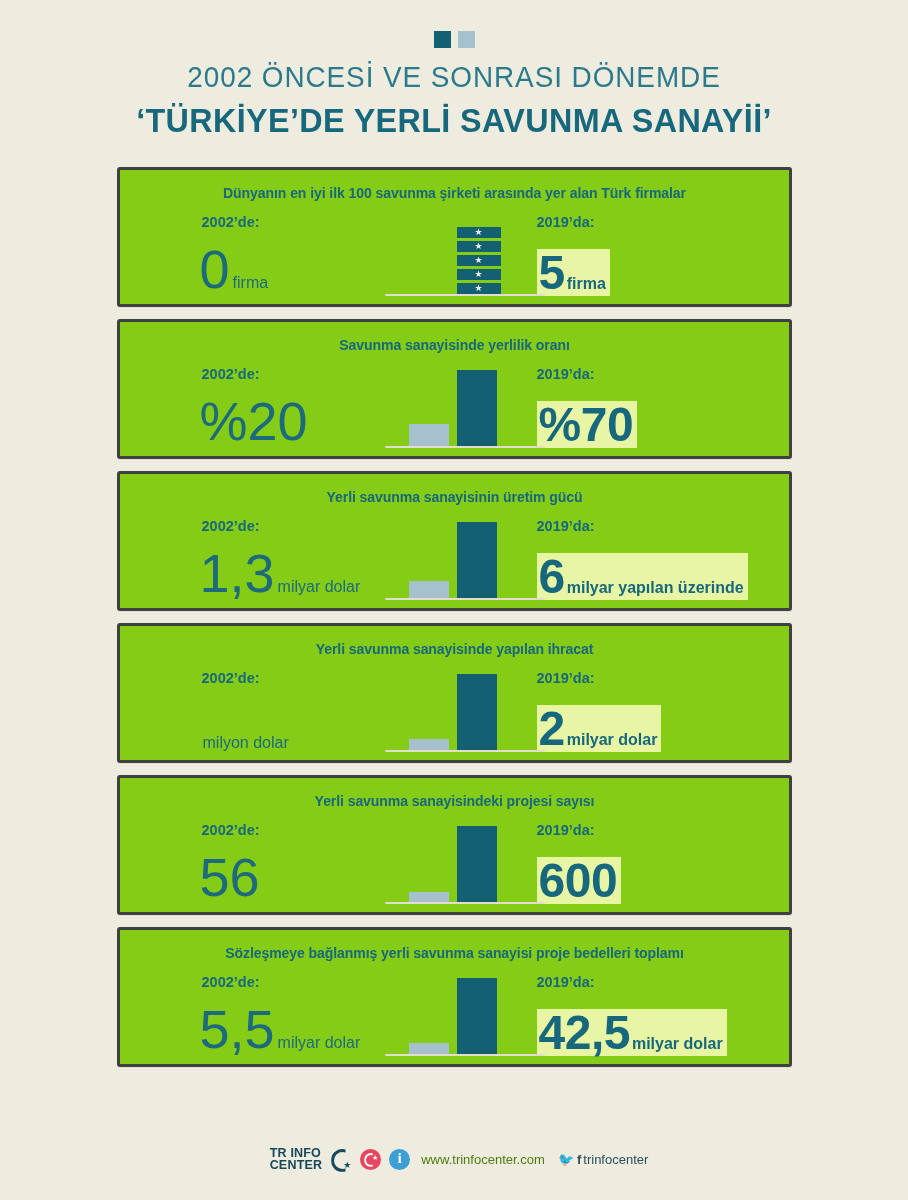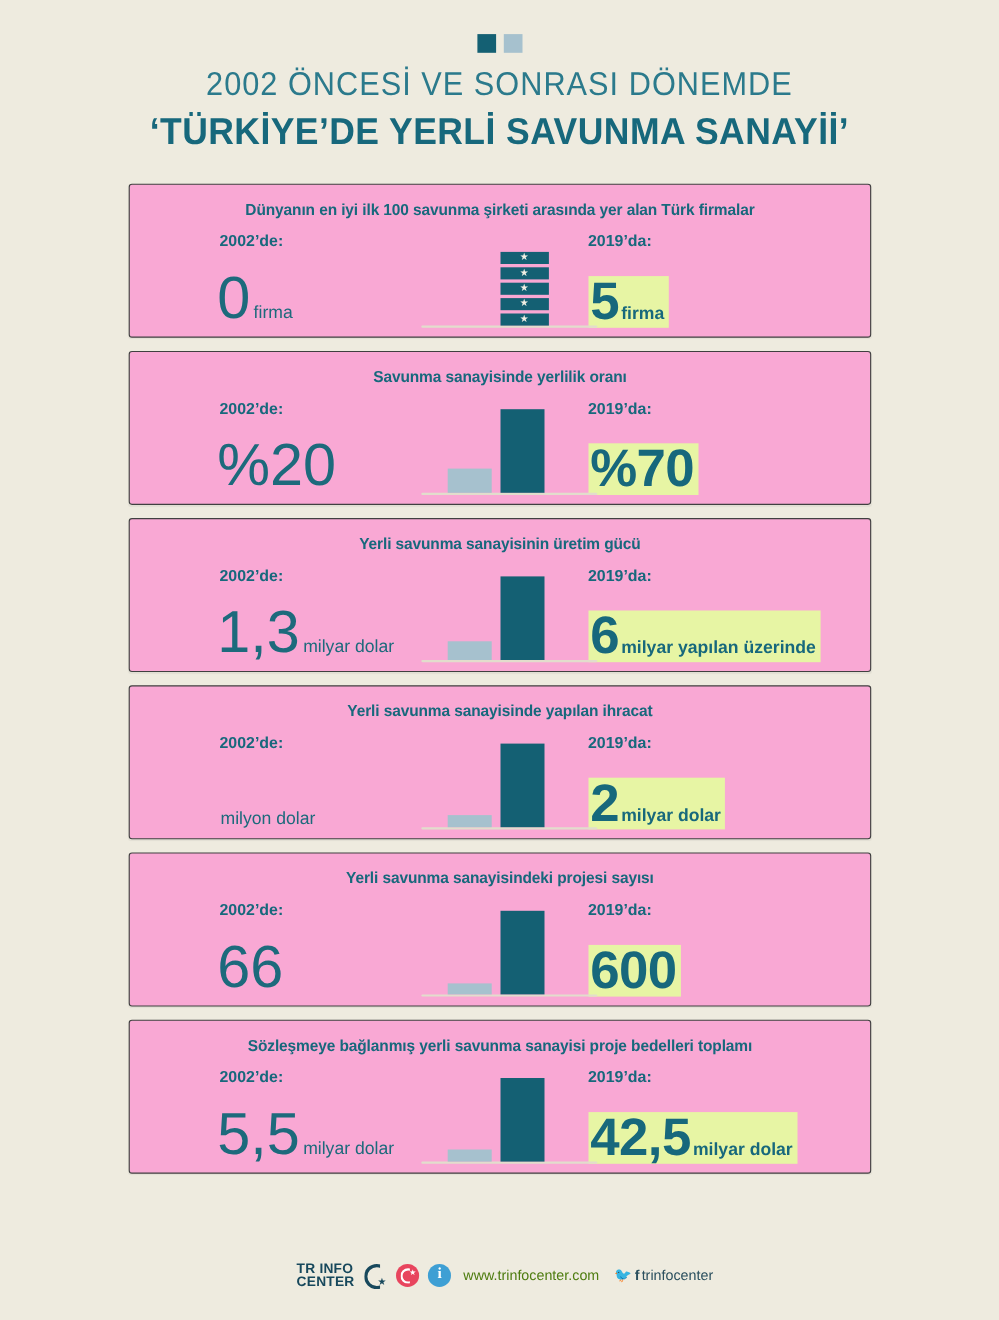--- a/index.html
+++ b/index.html
@@ -60,22 +60,22 @@
     margin-top: 27px;
     display: flex;
     flex-direction: column;
     gap: 12px;
     align-items: center;
   }
   .card {
     position: relative;
     width: 675px;
     height: 140px;
-    background: #f9a8d4;
-    border: 1px solid #404040;
+    background: #84cc16;
+    border: 3px solid #404040;
     border-radius: 3px;
     box-sizing: border-box;
     box-shadow: 0 1px 1px rgba(0,0,0,0.05);
   }
   .card-title {
     text-align: center;
     font-size: 14.5px;
     font-weight: 700;
     color: #17687c;
     padding-top: 15px;
@@ -415,21 +415,21 @@
           <div class="bar dark" style="height: 76px;"></div>
         </div>
       </div>
     </div>
     <div class="card">
       <div class="card-title">Yerli savunma sanayisindeki projesi sayısı</div>
       <div class="card-body">
         <div class="year-label year-left">2002’de:</div>
         <div class="year-label year-right">2019’da:</div>
         <div class="old-value">
-          <span class="old-num">66</span>
+          <span class="old-num">56</span>
         </div>
         <div class="new-value">
           <span class="new-num">600</span>
         </div>
         <div class="chart">
           <div class="baseline"></div>
           <div class="bar light" style="height: 10px;"></div>
           <div class="bar dark" style="height: 76px;"></div>
         </div>
       </div>

